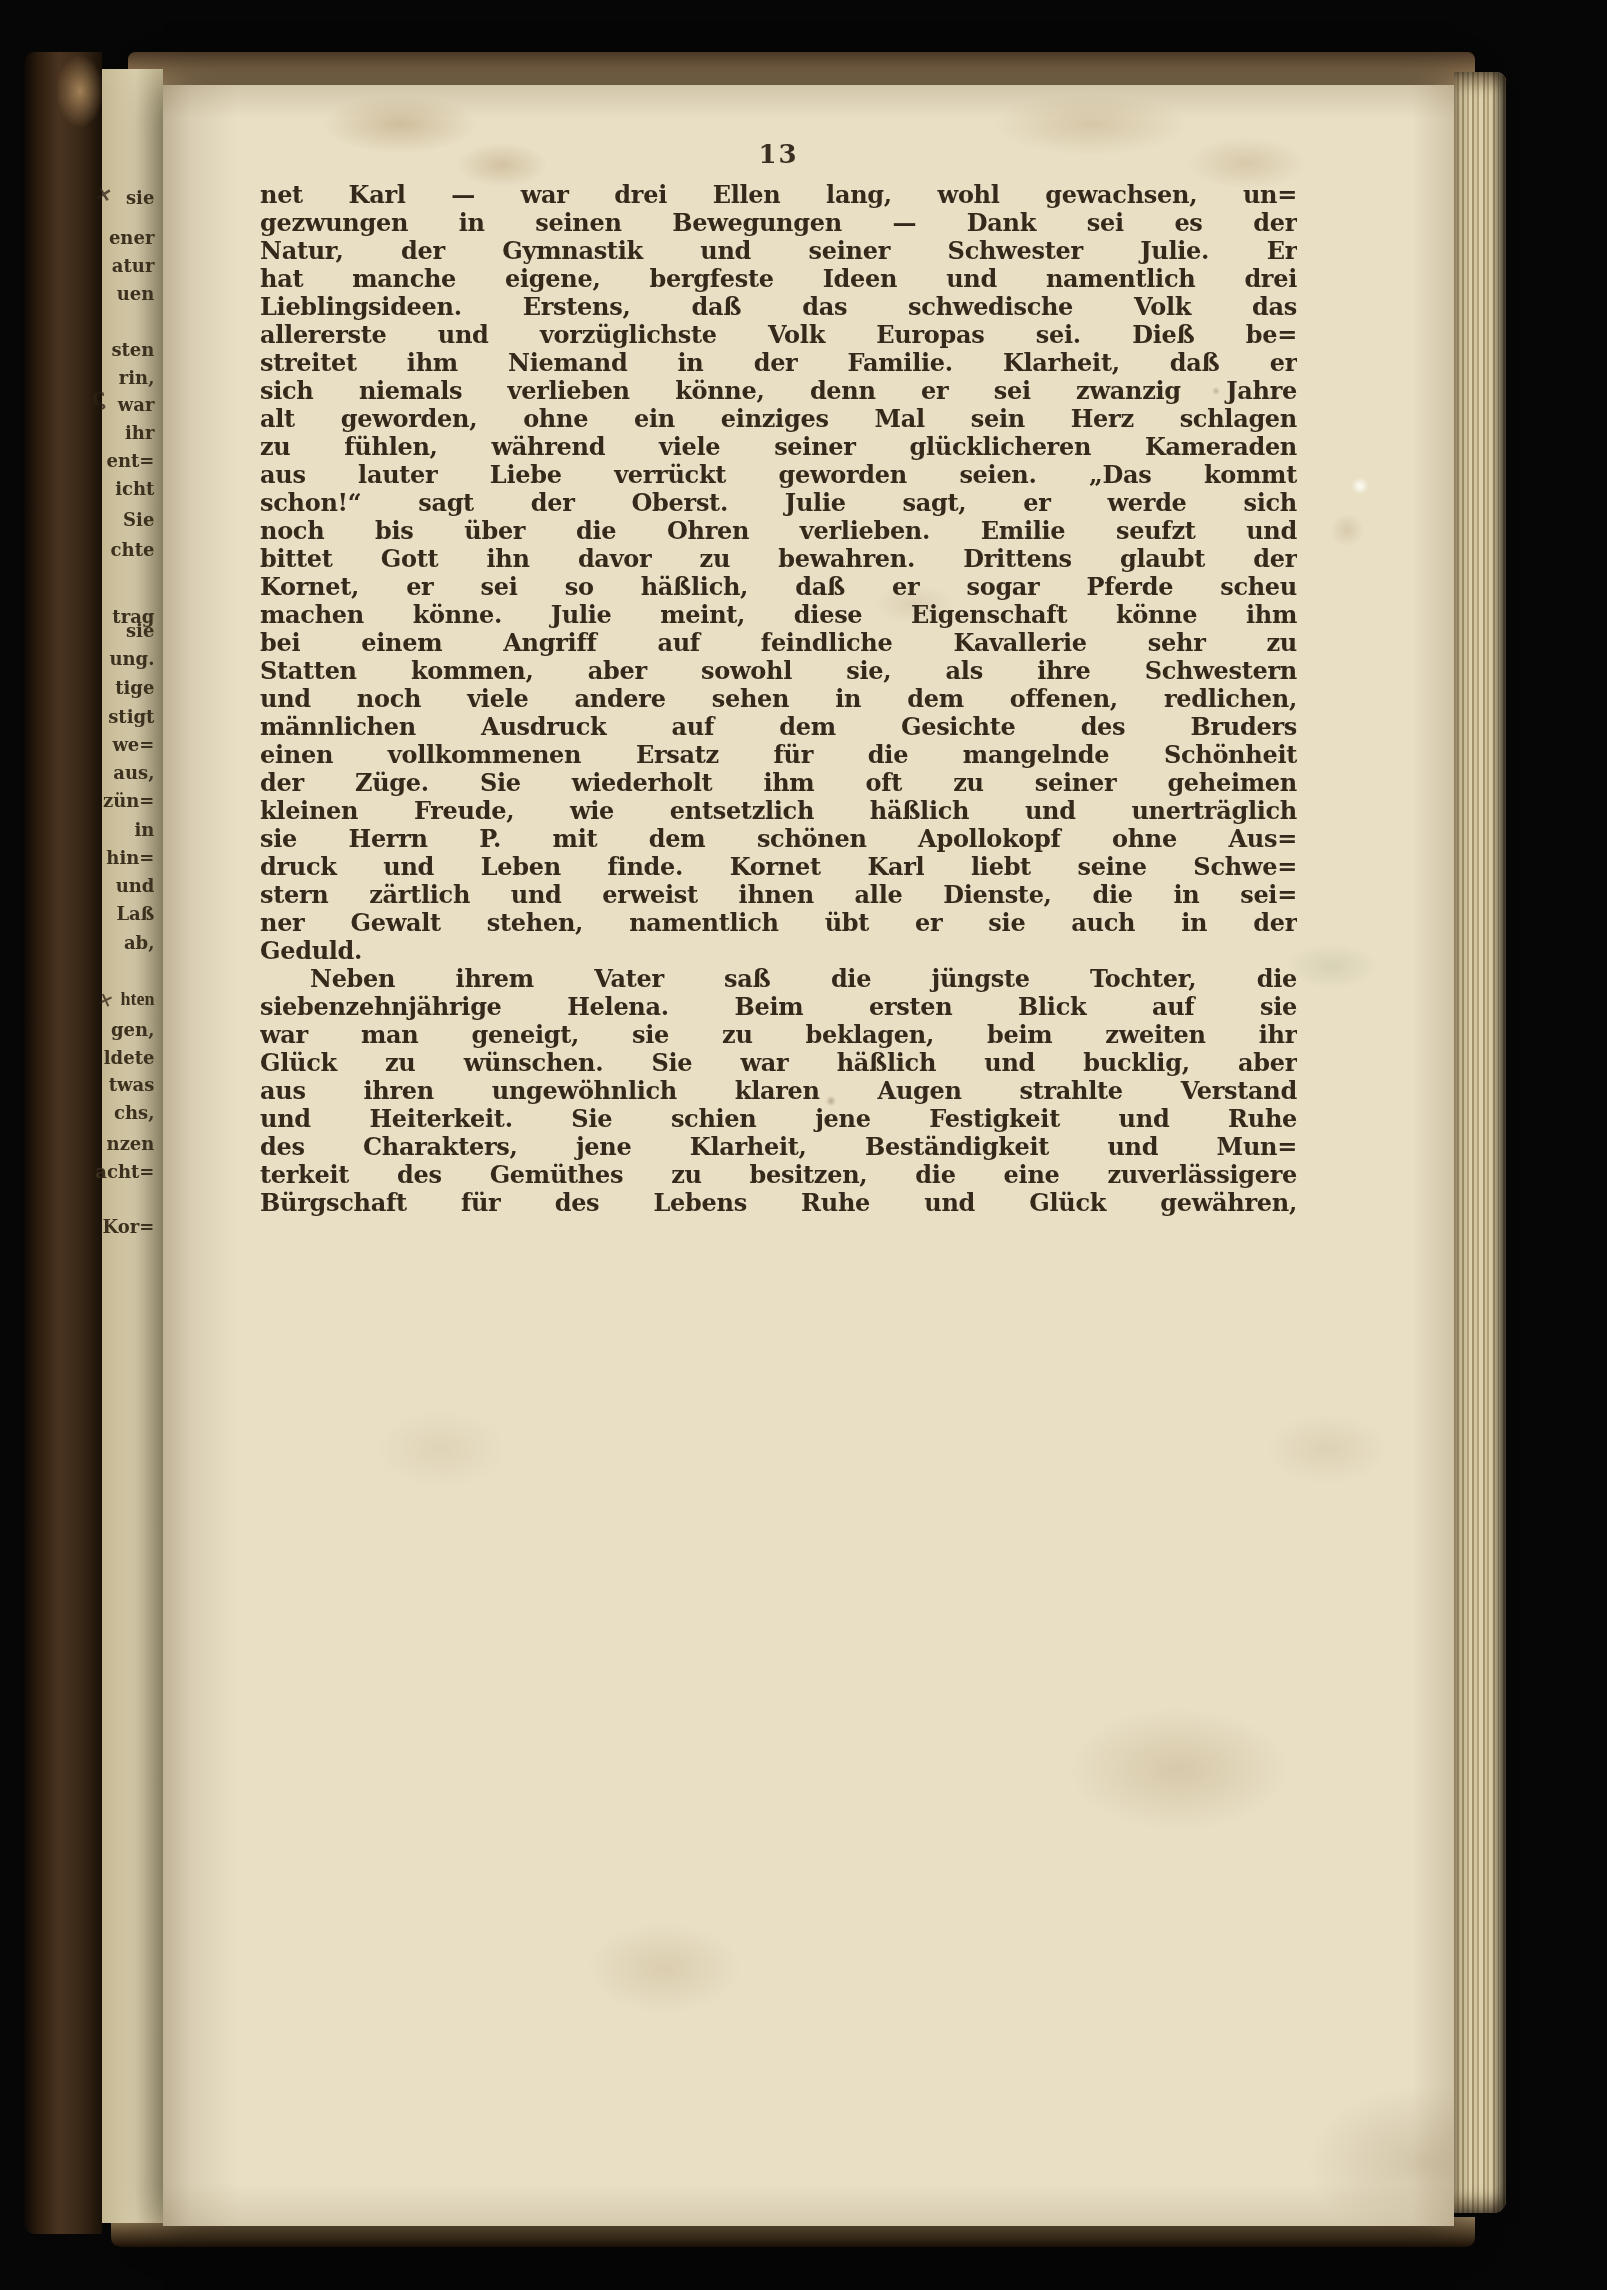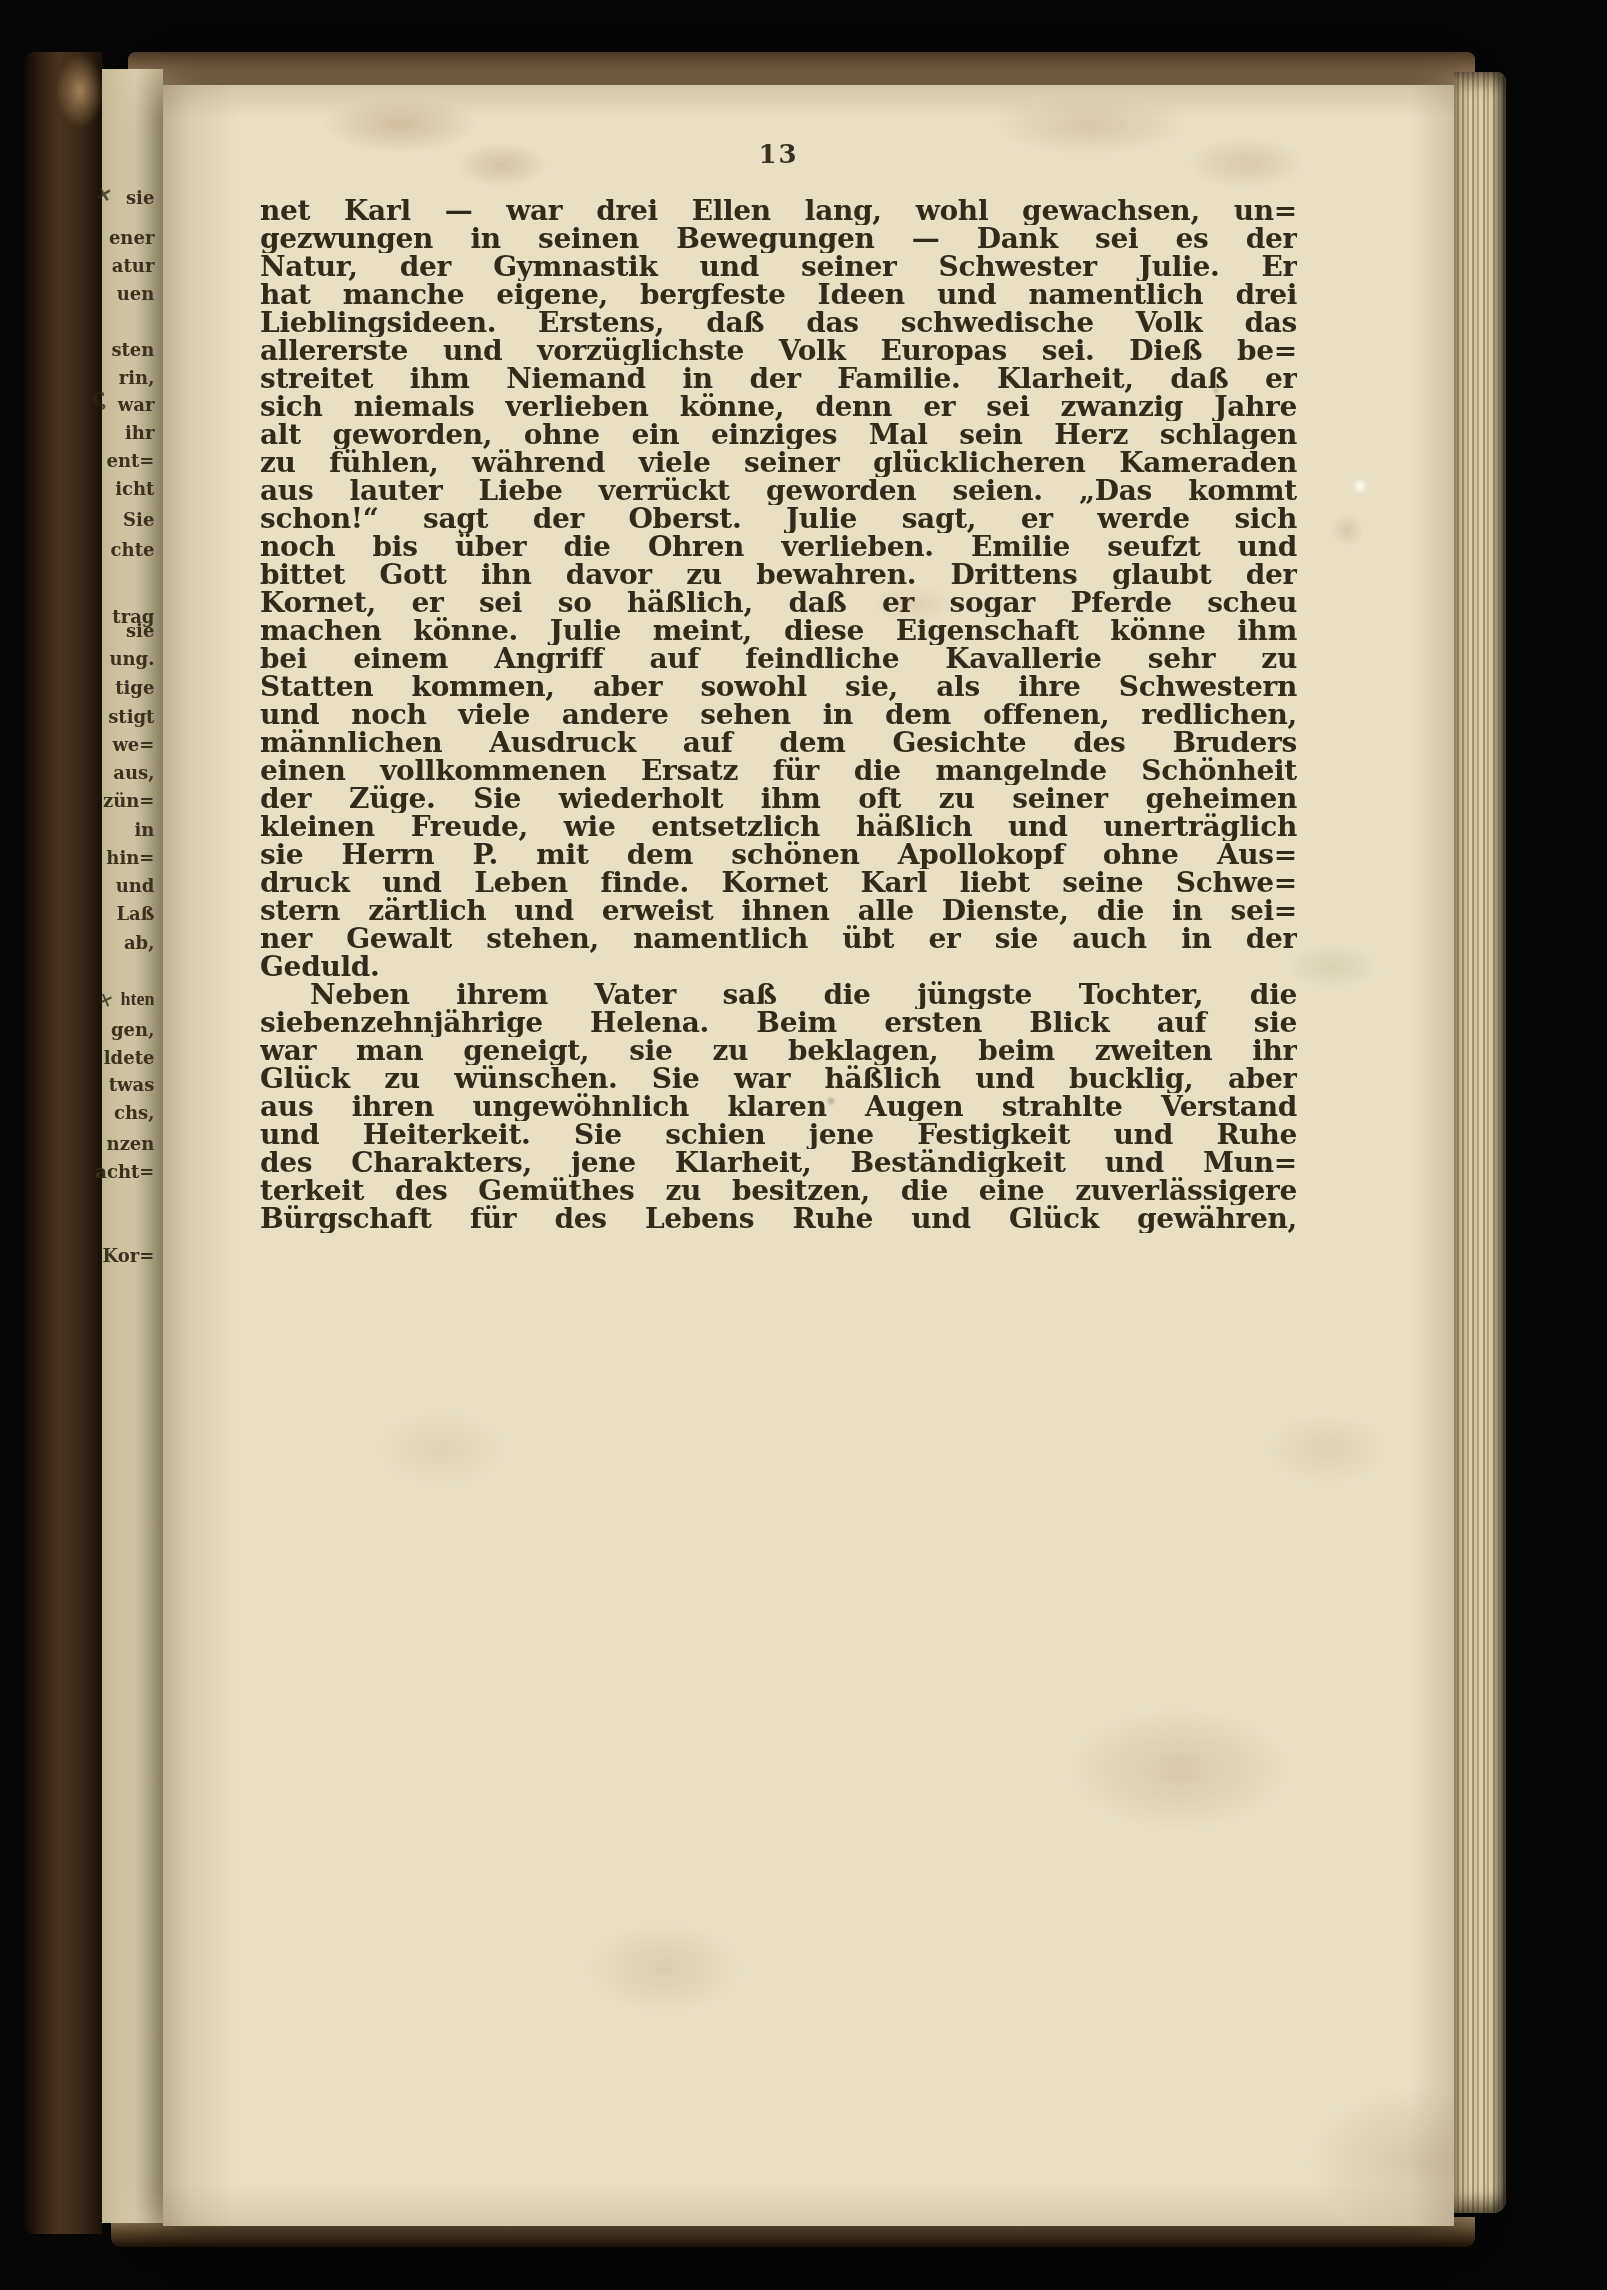--- a/index.html
+++ b/index.html
@@ -80,22 +80,22 @@
   }
 
   .page-number {
     position:absolute; left:97px; top:54px; width:1037px;
     text-align:center;
     font-size:26px; font-weight:bold; letter-spacing:1.9px;
     color:#3a2f20;
   }
 
   .text-block {
-    position:absolute; left:97px; top:112px; width:1037px;
-    font-size:28px; font-weight:bold; letter-spacing:-0.3px;
+    position:absolute; left:97px; top:96px; width:1037px;
+    font-size:24px; font-weight:bold; letter-spacing:-0.3px;
     color:#342a1b;
   }
   .text-line {
     height:28px; line-height:28px;
     text-align:justify; text-align-last:justify;
     overflow:hidden; white-space:nowrap;
   }
   .text-line.nojust { text-align-last:left; }
   .text-line.indent { padding-left:50px; }
 
@@ -201,21 +201,21 @@
       <div class="fragment" style="top: 872px;">und</div>
       <div class="fragment" style="top: 900px;">Laß</div>
       <div class="fragment" style="top: 929px;">ab,</div>
       <div class="fragment" style="top: 985px; font-family: Liberation Serif, serif;">hten</div>
       <div class="fragment" style="top: 1016px;">gen,</div>
       <div class="fragment" style="top: 1044px;">ldete</div>
       <div class="fragment" style="top: 1071px;">twas</div>
       <div class="fragment" style="top: 1099px;">chs,</div>
       <div class="fragment" style="top: 1130px;">nzen</div>
       <div class="fragment" style="top: 1158px;">acht=</div>
-      <div class="fragment" style="top: 1242px;">Kor=</div>
+      <div class="fragment" style="top: 1213px;">Kor=</div>
     </div>
 
   <span class="ink-mark m1">✕</span>
   <span class="ink-mark m2">ς</span>
   <span class="ink-mark m3">⨯</span>
 
   <div class="fore-edge"></div>
 
 </div>
 

